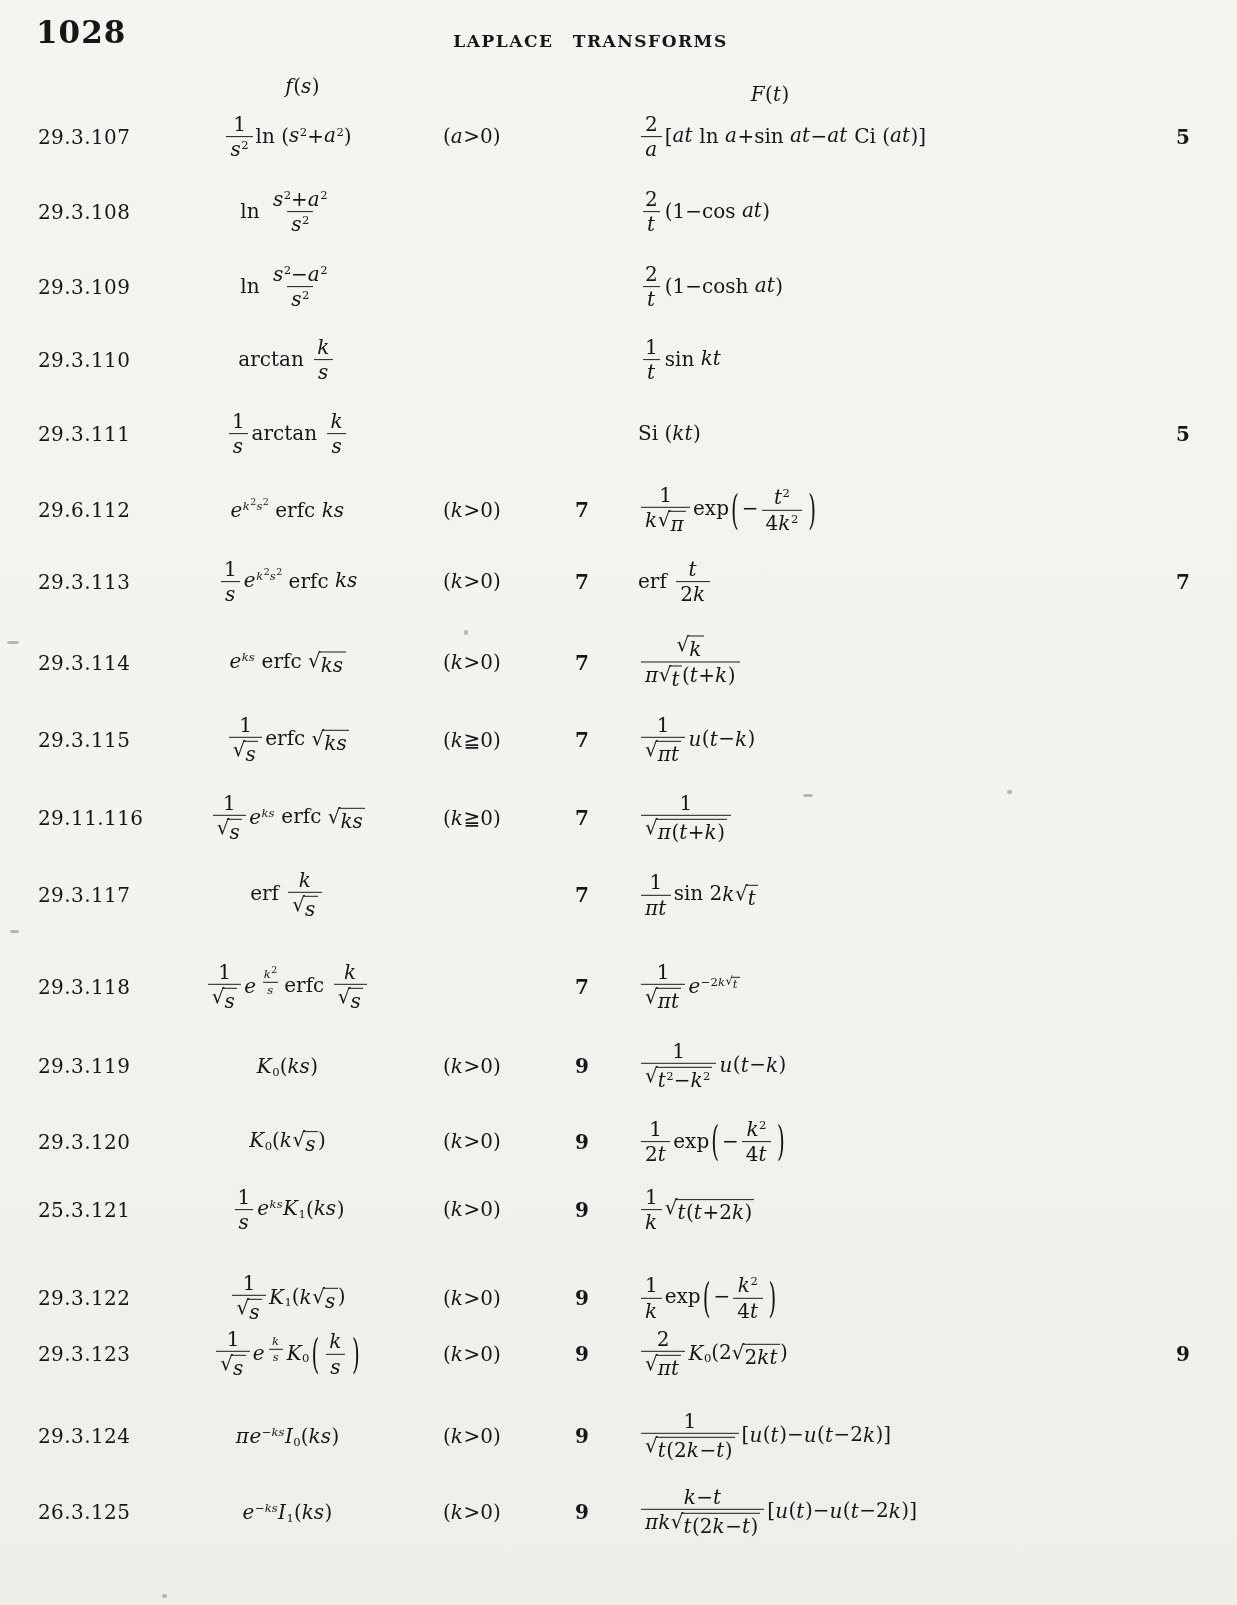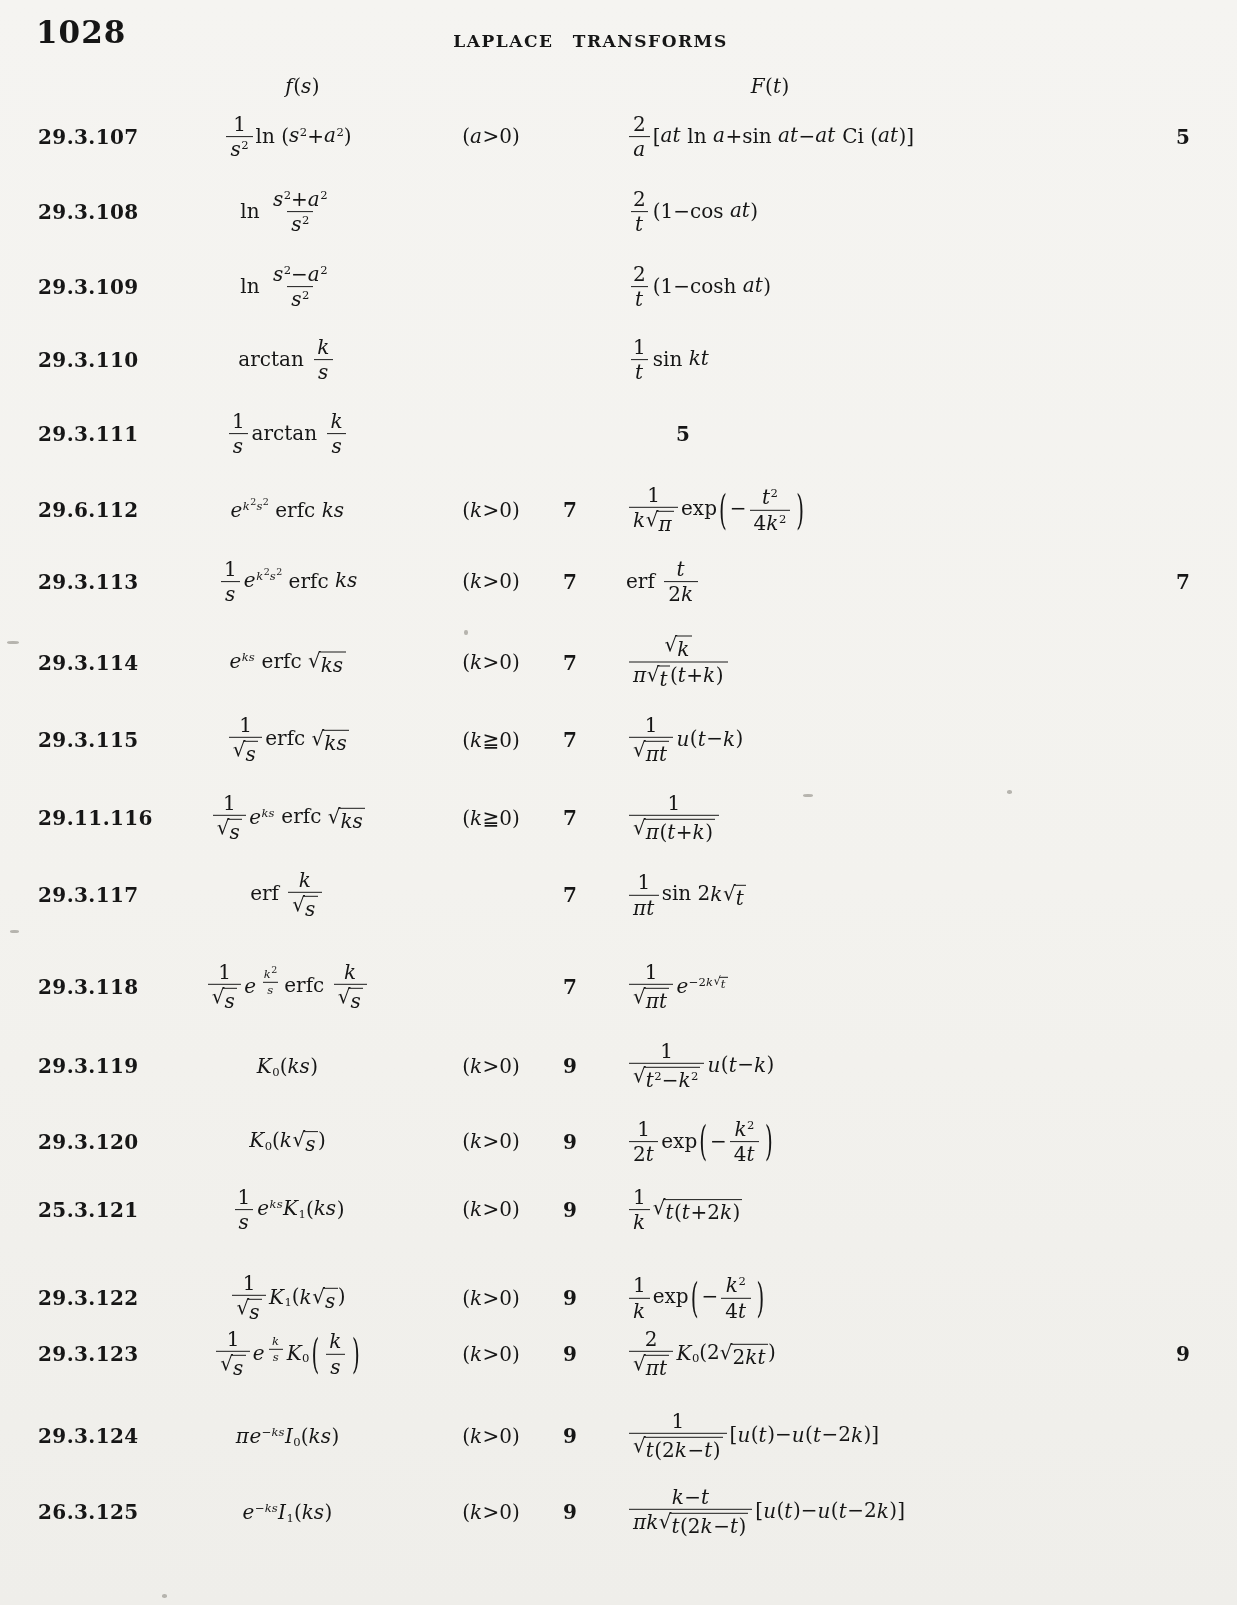--- a/index.html
+++ b/index.html
@@ -15,30 +15,30 @@
     padding-left:36px;
   }
   .pagenum{position:absolute;left:36px;top:14px;font-size:31px;font-weight:bold;letter-spacing:1px;}
   .pagetitle{
     position:absolute;left:0;right:0;top:31px;text-align:center;
     transform:translateX(-46px);
     font-size:17px;font-weight:bold;letter-spacing:1.5px;word-spacing:12px;
   }
   .colhead{position:absolute;top:74px;font-size:19px;}
   .colhead-fs{left:165px;width:275px;text-align:center;}
-  .colhead-ft{left:670px;width:200px;text-align:center;}
+  .colhead-ft{left:670px;width:200px;text-align:center;margin-top:8px;}
 
   .row{
     position:absolute;left:38px;right:25px;
     display:flex;align-items:center;
     transform:translateY(-50%);
   }
-  .c-id{width:112px;flex:none;font-weight:bold;font-size:20px;letter-spacing:0.4px;}
+  .c-id{width:112px;flex:none;font-weight:normal;font-size:20px;letter-spacing:0.4px;}
   .c-fs{width:275px;flex:none;text-align:center;}
-  .c-cond{width:120px;flex:none;text-align:center;padding-left:6px;}
+  .c-cond{width:120px;flex:none;text-align:left;padding-left:6px;margin-left:12px;}
   .c-mid{width:55px;flex:none;padding-left:12px;font-weight:bold;font-size:20px;}
   .c-ft{flex:1;text-align:left;padding-left:8px;}
   .c-ref{width:130px;flex:none;text-align:center;font-weight:bold;font-size:20px;}
 
   .math{font-size:20px;line-height:1.25;}
   .rm,.it{white-space:pre;}
   .it{font-style:italic;padding-right:0.5px;}
 
   sup{font-size:0.58em;line-height:0;vertical-align:0.6em;}
   sup sup{font-size:0.82em;vertical-align:0.55em;}
@@ -133,20 +133,21 @@
     <div class="c-id">29.3.111</div>
     <div class="c-fs math"><span class="frac">
           <span class="num"><span class="rm">1</span></span>
           <span class="den"><span class="it">s</span></span>
         </span><span class="rm">arctan </span><span class="frac">
           <span class="num"><span class="it">k</span></span>
           <span class="den"><span class="it">s</span></span>
         </span></div>
     <div class="c-cond math"></div>
     <div class="c-mid"></div>
+    <div class="c-ft math"><span class="rm">Si (</span><span class="it">kt</span><span class="rm">)</span></div>
     <div class="c-ref">5</div>
   </div>
 
   <div class="row" style="top:510px">
     <div class="c-id">29.6.112</div>
     <div class="c-fs math"><span class="it">e</span><sup><span class="it">k</span><sup><span class="rm">2</span></sup><span class="it">s</span><sup><span class="rm">2</span></sup></sup><span class="rm"> erfc </span><span class="it">ks</span></div>
     <div class="c-cond math"><span class="rm">(</span><span class="it">k</span><span class="rm">&gt;0)</span></div>
     <div class="c-mid">7</div>
     <div class="c-ft math"><span class="frac">
           <span class="num"><span class="rm">1</span></span>

